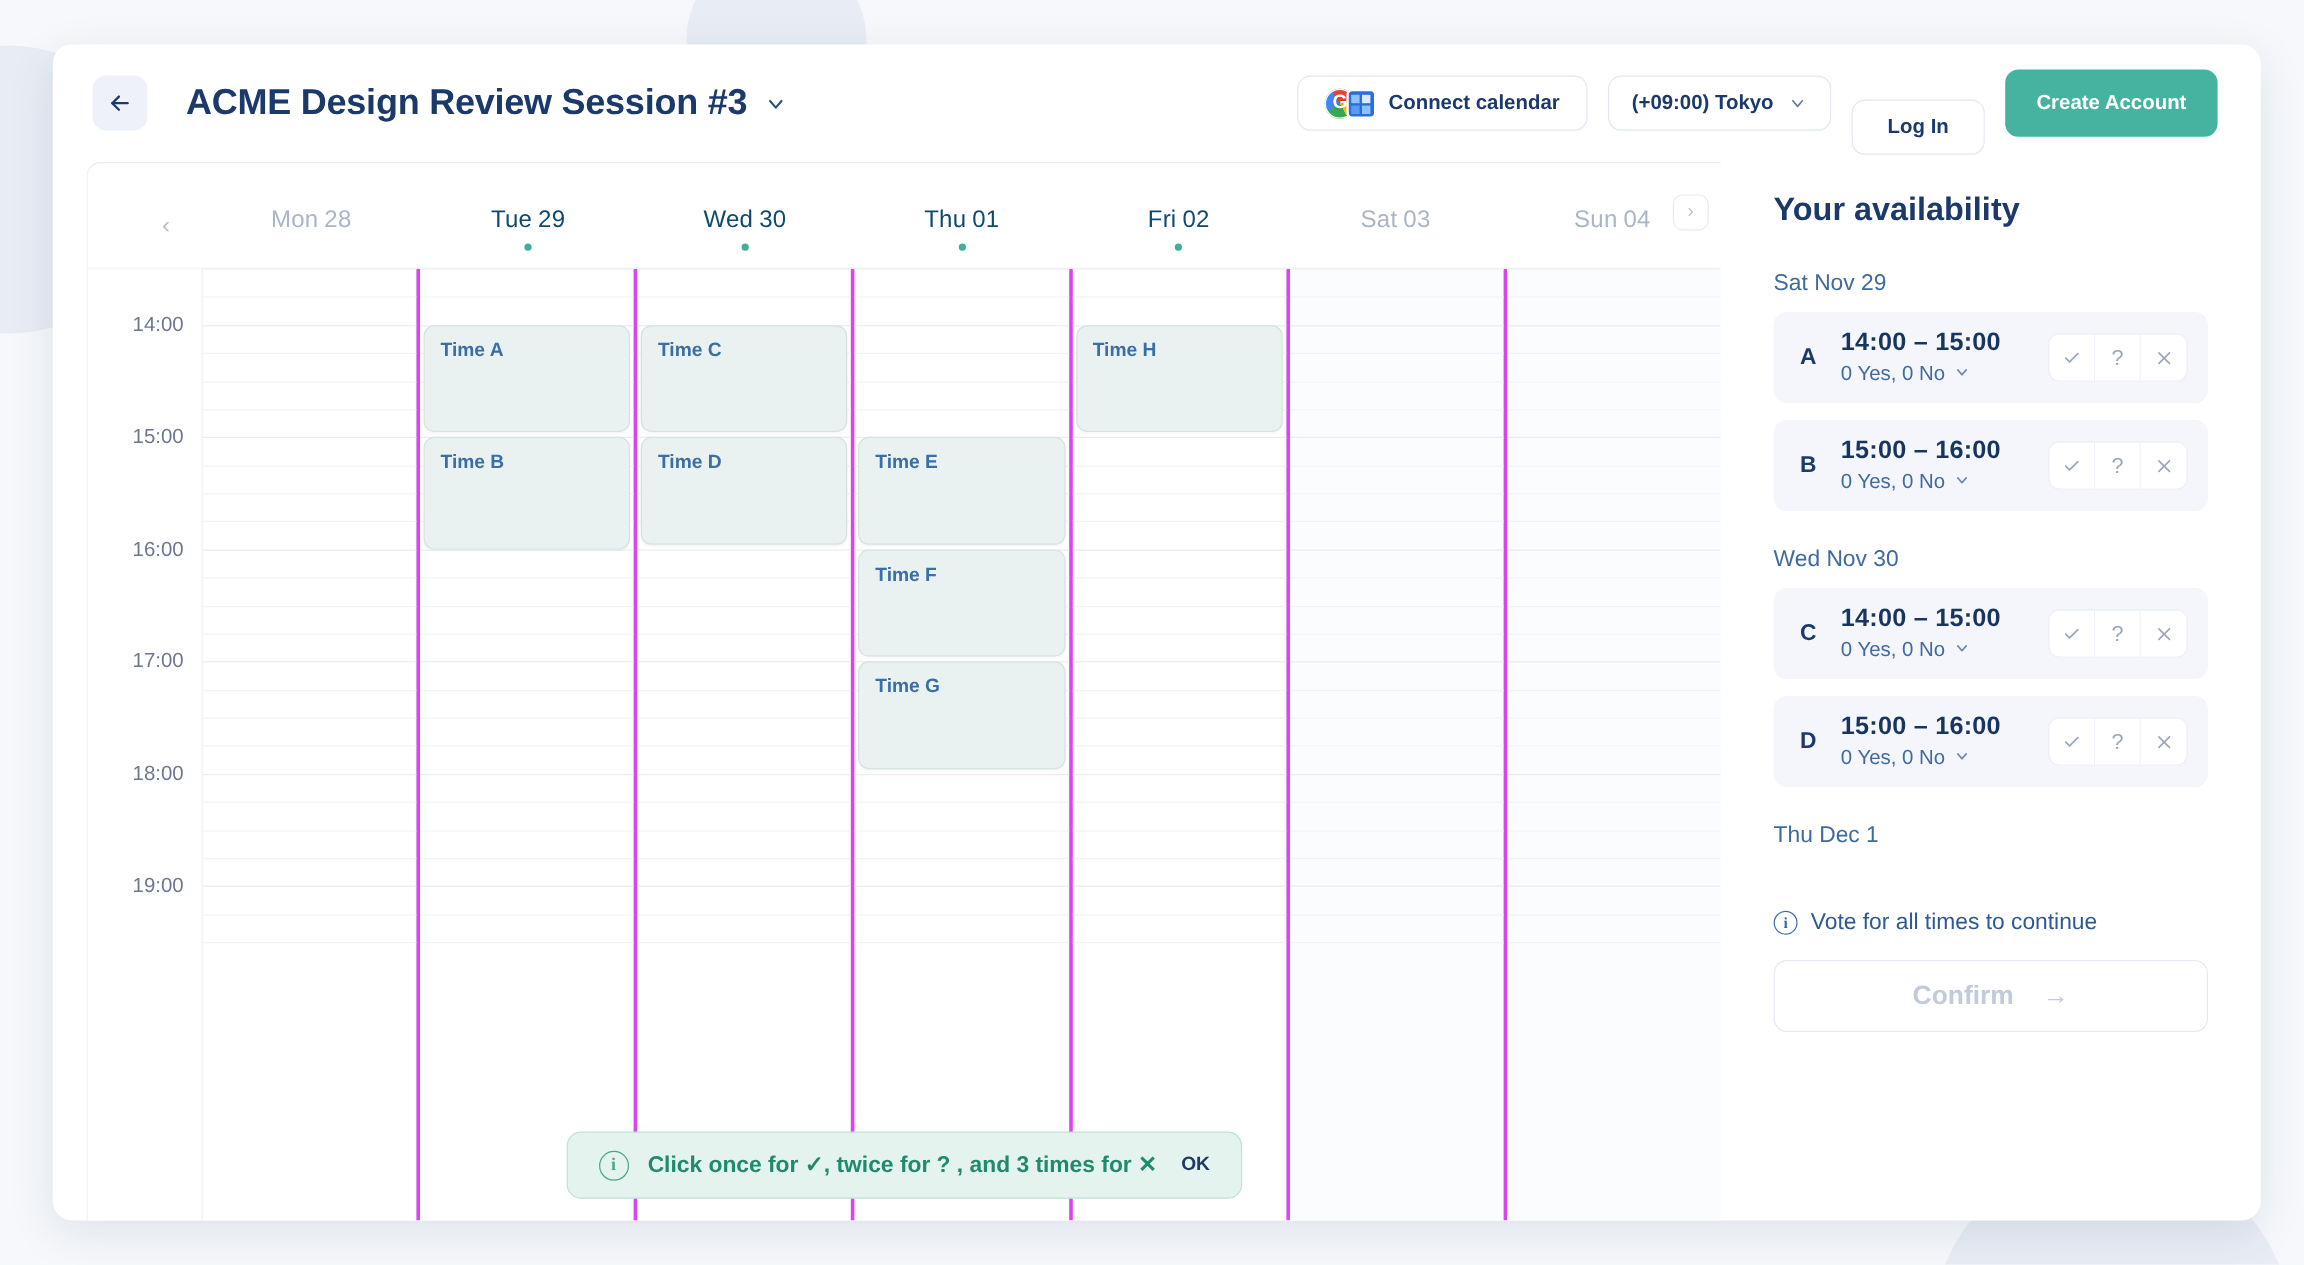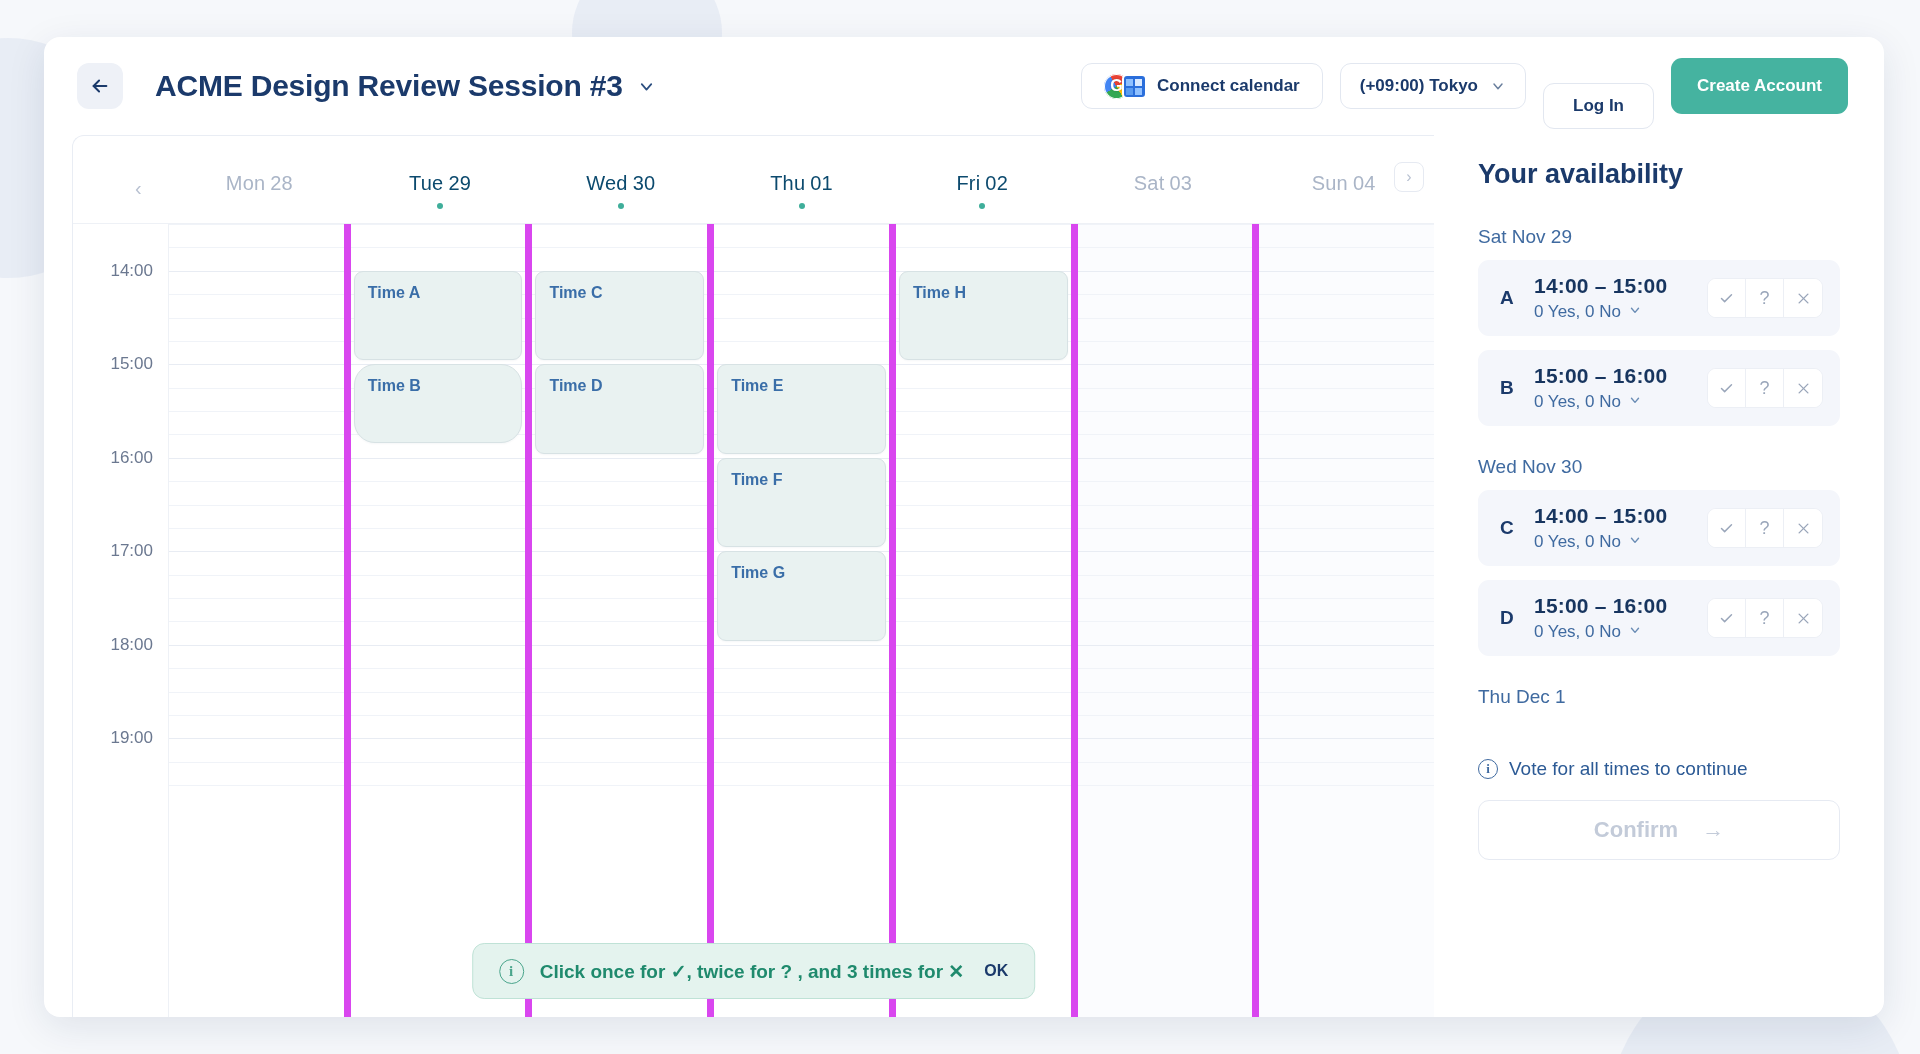--- a/index.html
+++ b/index.html
@@ -220,21 +220,21 @@
     position: absolute;
     right: 15px;
     font-size: 17px;
     color: #6b7890;
     transform: translateY(-50%);
     white-space: nowrap;
   }
   .col {
     flex: 1 1 0;
     position: relative;
-    border-right: 7px solid #d946ef;
+    border-right: 3px solid #d946ef;
   }
   .col:last-child { border-right: none; }
   .col.weekend { background: #fbfcfe; }
   .hline {
     position: absolute; left: 0; right: 0;
     border-top: 1px solid #f0f3f8;
   }
   .hline.major { border-top-color: #e8ecf3; }
 
   .evt {
@@ -529,21 +529,21 @@
                 <div class="hline" style="top: 374px;"></div>
                 <div class="hline" style="top: 397.375px;"></div>
                 <div class="hline major" style="top: 420.75px;"></div>
                 <div class="hline" style="top: 444.125px;"></div>
                 <div class="hline" style="top: 467.5px;"></div>
                 <div class="hline" style="top: 490.875px;"></div>
                 <div class="hline major" style="top: 514.25px;"></div>
                 <div class="hline" style="top: 537.625px;"></div>
                 <div class="hline" style="top: 561px;"></div>
                 <div class="evt" style="top: 46.75px; height: 89.5px;"><span>Time A</span></div>
-                <div class="evt" style="top: 140.25px; height: 79px; border-radius: 21px;"><span>Time B</span></div>
+                <div class="evt" style="top: 140.25px; height: 94px;"><span>Time B</span></div>
               </div>
               <div class="col">
                 <div class="hline" style="top: 0px;"></div>
                 <div class="hline" style="top: 23.375px;"></div>
                 <div class="hline major" style="top: 46.75px;"></div>
                 <div class="hline" style="top: 70.125px;"></div>
                 <div class="hline" style="top: 93.5px;"></div>
                 <div class="hline" style="top: 116.875px;"></div>
                 <div class="hline major" style="top: 140.25px;"></div>
                 <div class="hline" style="top: 163.625px;"></div>

